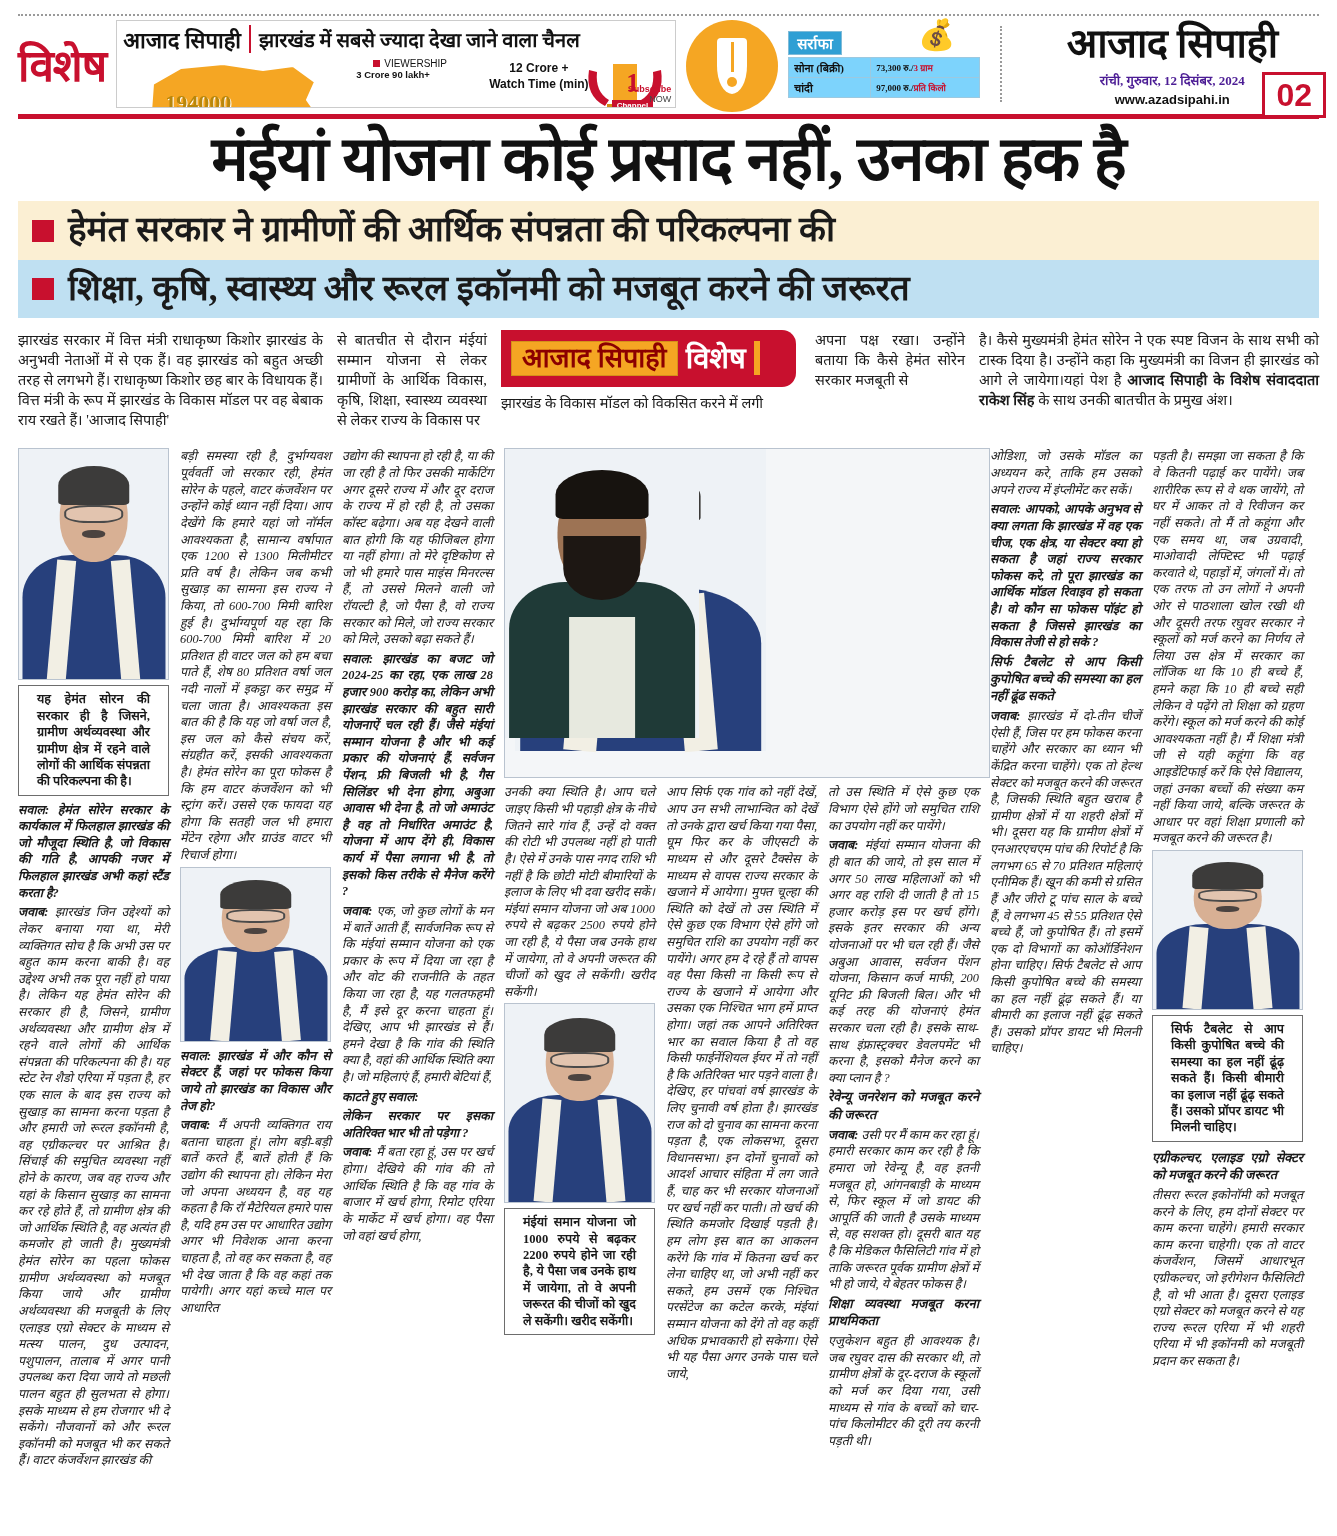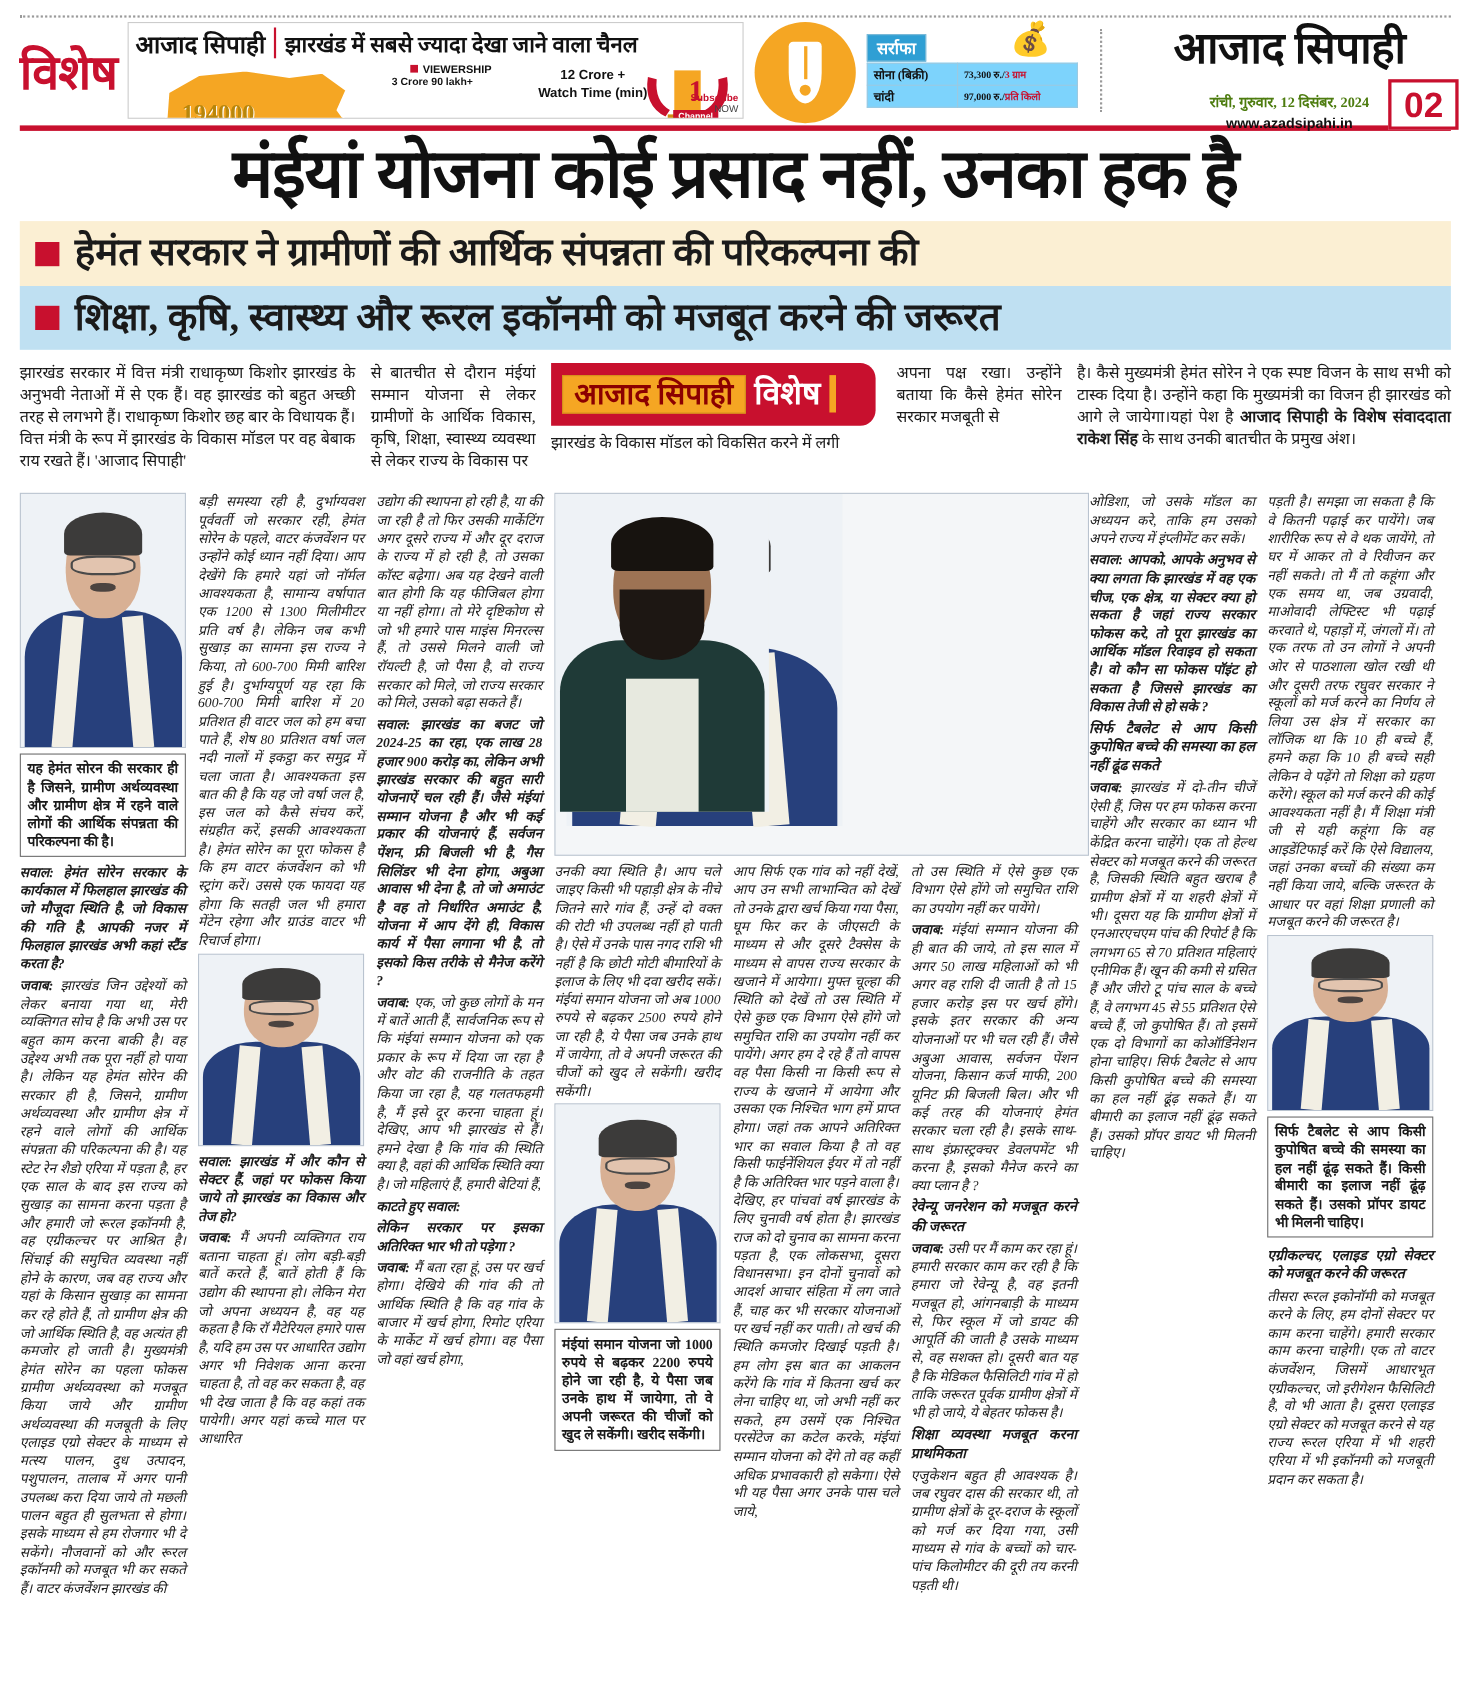--- a/index.html
+++ b/index.html
@@ -35,21 +35,21 @@
   .promo-body { flex:1; display:flex; position:relative; }
   .jh-map {
     position:absolute; left:14px; top:2px; width:210px; height:92px;
   }
   .subs-num {
     position:absolute; left:48px; top:36px; color:#b8860b; font-weight:bold;
     font-family:"Liberation Serif", serif; font-size:22px;
     text-shadow:1px 1px 0 #fff;
   }
   .promo-stats { position:absolute; left:228px; top:4px; font-family:"Liberation Sans", sans-serif; }
-  .stat-view { font-size:10px; font-weight:bold; color:#111;padding-left:28px; }
+  .stat-view { font-size:10px; font-weight:normal; color:#111;padding-left:28px; }
   .stat-view .sq { display:inline-block; width:7px; height:7px; background:#c8102e; margin-right:4px; }
   .stat-sub { font-size:9.5px; font-weight:bold; color:#111; margin-left:11px; }
   .promo-watch {
     position:absolute; left:372px; top:6px; text-align:center;
     font-family:"Liberation Sans", sans-serif; font-size:12px; font-weight:bold; line-height:1.35; color:#111;
   }
   .award { position:absolute; right:4px; top:2px; width:92px; height:84px; }
   .award-num { position:absolute; right:36px; top:14px; font-family:"Liberation Serif", serif; font-weight:bold; font-size:26px; color:#c8102e; }
   .award-lbl { position:absolute; right:22px; top:46px; background:#c8102e; color:#fff; font-size:8px; padding:1px 5px; font-family:"Liberation Sans", sans-serif; font-weight:bold; }
   .sub-now { position:absolute; right:4px; bottom:2px; font-family:"Liberation Sans", sans-serif; font-size:9px; color:#444; text-align:right; line-height:1.1; }
@@ -74,21 +74,21 @@
   .moneybag { position:absolute; right:24px; top:-14px; font-size:30px; color:#e8a317; }
   table.rates { border-collapse:collapse; width:100%; background:#7dd3fc; }
   table.rates td { border:1px solid #9cc9e0; font-size:11px; padding:2px 5px; font-family:"Liberation Serif", serif; font-weight:bold; color:#111; }
   table.rates td.val { text-align:left; white-space:nowrap; }
   table.rates td.val span { color:#c8102e; font-size:9px; }
 
   .dots-v { flex:0 0 2px; border-left:2px dotted #9a9a9a; margin:6px 10px; }
 
   .nameplate { flex:0 0 300px; text-align:center; position:relative; }
   .np-title { font-family:"Liberation Serif", serif; font-weight:bold; font-size:40px; line-height:1; color:#111; letter-spacing:-.5px; margin-top:4px; }
-  .np-line { font-family:"Liberation Serif", serif; font-weight:bold; font-size:13px; color:#4d7c0f; margin-top:19px; }
+  .np-line { font-family:"Liberation Serif", serif; font-weight:bold; font-size:13px; color:#4c1d95; margin-top:7px; }
   .np-url { font-family:Liberation Sans, sans-serif; font-weight:bold; font-size:13px; color:#111; margin-top:3px; }
   .pageno {
     position:absolute; right:-4px; bottom:-10px; width:64px; height:46px;
     border:3px solid #c8102e; color:#c8102e; font-family:"Liberation Sans", sans-serif;
     font-weight:bold; font-size:32px; display:flex; align-items:center; justify-content:center;
     background:#fff;
   }
   .red-rule { height:5px; background:#c8102e; margin:6px 0 0; }
 
   
@@ -126,21 +126,21 @@
   .grid { display:flex; gap:11px; margin-top:10px; }
   .col { width:151px; font-size:12.4px; line-height:1.34; text-align:justify; }
   .col p { margin:0 0 3px;font-style:italic; }
   .q { font-style:italic; font-weight:bold; }
   .q-lead { font-weight:bold; font-style:normal; }
   .a-lead { font-weight:bold; }
   .sub-head { font-weight:bold; font-style:italic; font-size:12.8px; margin:3px 0 1px; }
 
   .photo { background:linear-gradient(#dfe6ee,#c7d2de); border:1px solid #b9c3cf; position:relative; overflow:hidden; }
   .photo-cap {
-    border:1px solid #6d6d6d; padding:5px 6px; font-weight:bold; font-size:12.6px;
+    border:1px solid #6d6d6d; padding:5px 18px; font-weight:bold; font-size:12.6px;
     line-height:1.3; margin-top:5px; background:#fff;
   }
 
   
   .pt { position:absolute; inset:0; background:#eef2f6; }
   .pt .head { position:absolute; left:50%; top:9%; width:46%; height:40%; transform:translateX(-50%);
     background:#d8b094; border-radius:50% 50% 46% 46%; }
   .pt .hair { position:absolute; left:50%; top:7%; width:48%; height:17%; transform:translateX(-50%);
     background:#3c3b3a; border-radius:50% 50% 8% 8%; }
   .pt .glass { position:absolute; left:50%; top:24%; width:40%; height:8%; transform:translateX(-50%);

